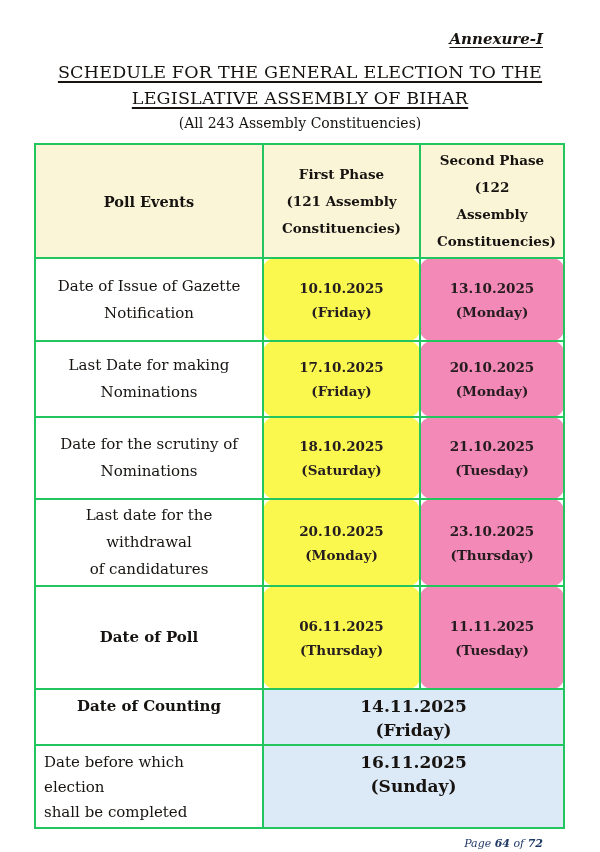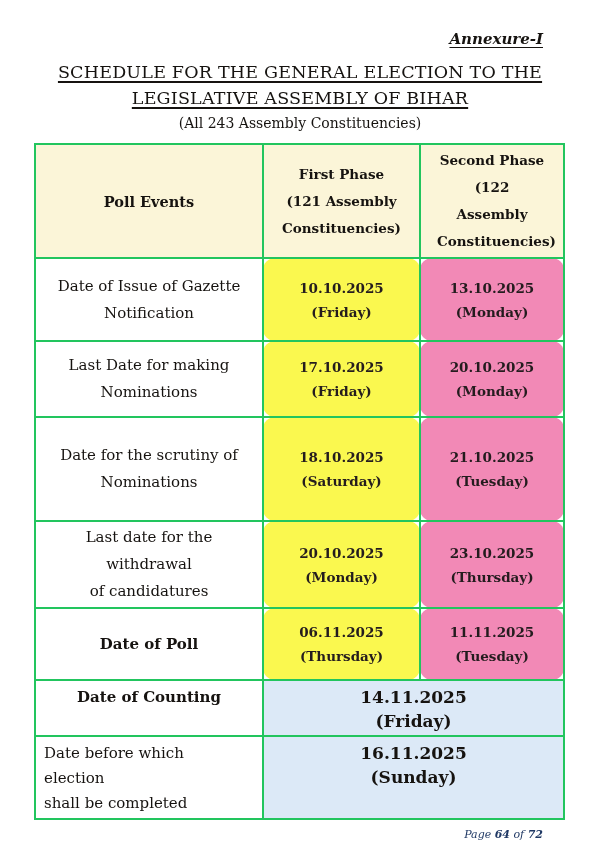--- a/index.html
+++ b/index.html
@@ -139,37 +139,37 @@
 (Monday)</td>
     </tr>
     <tr style="height:76px">
       <td class="event">Last Date for making
 Nominations</td>
       <td class="date p1">17.10.2025
 (Friday)</td>
       <td class="date p2">20.10.2025
 (Monday)</td>
     </tr>
-    <tr style="height:104px">
+    <tr style="height:82px">
       <td class="event">Date for the scrutiny of
 Nominations</td>
       <td class="date p1">18.10.2025
 (Saturday)</td>
       <td class="date p2">21.10.2025
 (Tuesday)</td>
     </tr>
     <tr style="height:72px">
       <td class="event">Last date for the withdrawal
 of candidatures</td>
       <td class="date p1">20.10.2025
 (Monday)</td>
       <td class="date p2">23.10.2025
 (Thursday)</td>
     </tr>
-    <tr style="height:72px">
+    <tr style="height:103px">
       <td class="event bold">Date of Poll</td>
       <td class="date p1">06.11.2025
 (Thursday)</td>
       <td class="date p2">11.11.2025
 (Tuesday)</td>
     </tr>
     <tr class="mergedrow" style="height:53px">
       <td class="event bold">Date of Counting</td>
       <td class="merged" colspan="2">14.11.2025
 (Friday)</td>

